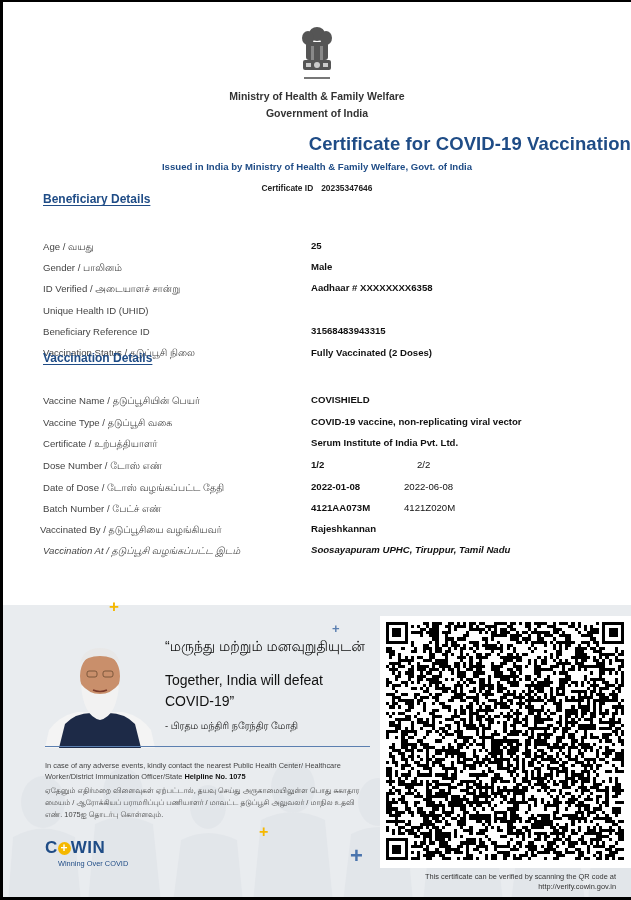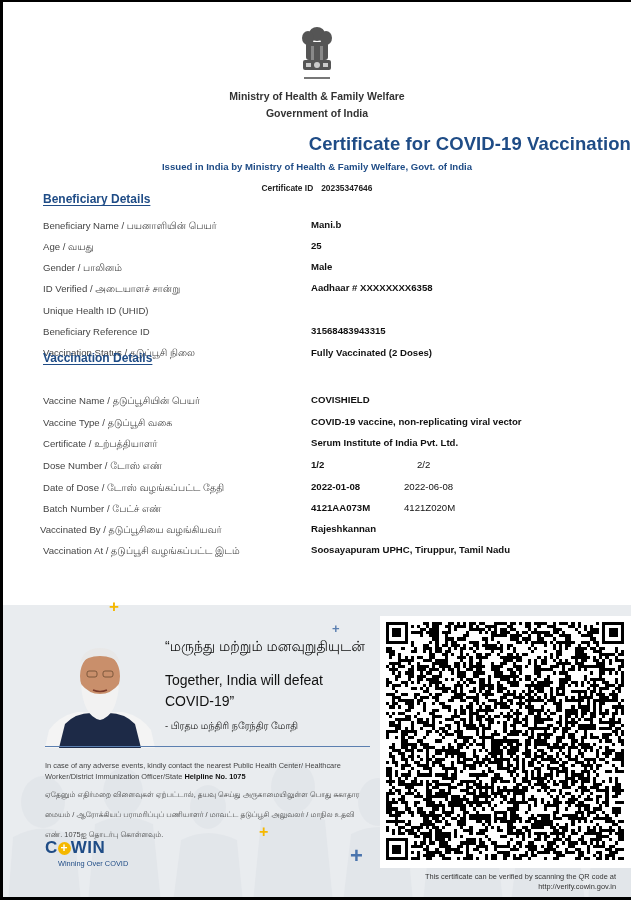--- a/index.html
+++ b/index.html
@@ -30,21 +30,21 @@
   .bottom { position: absolute; left: 0; top: 603px; width: 628px; height: 297px; background: #e9ecef; }
   .silhouettes { position: absolute; left: 0; bottom: 0; width: 628px; height: 140px; opacity: 0.5; }
   .plus { position: absolute; font-weight: bold; line-height: 1; }
   .photo { position: absolute; left: 42px; top: 642px; width: 110px; height: 104px; }
   .quote-ta { position: absolute; left: 162px; top: 636px; font-size: 14px; color: #111; line-height: 16px; width: 200px; }
   .quote-en { position: absolute; left: 162px; top: 668px; font-size: 14px; color: #111; line-height: 21px; width: 200px; }
   .quote-by { position: absolute; left: 162px; top: 718px; font-size: 9.5px; color: #111; }
   .divider { position: absolute; left: 42px; top: 744px; width: 325px; height: 1px; background: #5b7fb0; }
   .notice-en { position: absolute; left: 42px; top: 758px; width: 325px; font-size: 7.4px; line-height: 11px; color: #444; }
   .notice-en b { color: #111; }
-  .notice-ta { position: absolute; left: 42px; top: 783px; width: 325px; font-size: 7.4px; line-height: 20px; color: #444; }
+  .notice-ta { position: absolute; left: 42px; top: 783px; width: 325px; font-size: 7.4px; line-height: 12px; color: #444; }
   .cowin { position: absolute; left: 42px; top: 836px; }
   .cowin-name { font-size: 17px; font-weight: bold; color: #1f4c86; letter-spacing: 0.5px; }
   .cowin-name .o { display: inline-block; width: 13px; height: 13px; border-radius: 50%; background: #f5b800; color: #fff;
                    font-size: 12px; line-height: 13px; text-align: center; vertical-align: 1px; }
   .cowin-tag { font-size: 7.4px; color: #1f4c86; margin-left: 13px; margin-top: 1px; }
 
   .qr-box { position: absolute; left: 377px; top: 614px; width: 252px; height: 252px; background: #fff; }
   .qr { position: absolute; left: 6px; top: 6px; width: 238px; height: 238px; }
   .verify { position: absolute; right: 15px; top: 870px; width: 240px; text-align: right; font-size: 7.4px; line-height: 10px; color: #333; }
 </style>
@@ -73,24 +73,20 @@
     <div class="ministry">Government of India</div>
     <div class="title">Certificate for COVID-19 Vaccination</div>
     <div class="subtitle">Issued in India by Ministry of Health &amp; Family Welfare, Govt. of India</div>
     <div class="certid">
       <span>Certificate ID</span><span class="num">20235347646</span>
     </div>
   </div>
 
   <div class="section-title" style="top:190px;">Beneficiary Details</div>
 
-  <div class="row" style="top:218px;">
-    <span class="lbl">Beneficiary Name / பயனாளியின் பெயர்</span>
-    <span class="val" style="top:-1px;">Mani.b</span>
-  </div>
   <div class="row" style="top:239px;">
     <span class="lbl">Age / வயது</span>
     <span class="val" style="top:-1px;">25</span>
   </div>
   <div class="row" style="top:260px;">
     <span class="lbl">Gender / பாலினம்</span>
     <span class="val" style="top:-1px;">Male</span>
   </div>
   <div class="row" style="top:281px;">
     <span class="lbl">ID Verified / அடையாளச் சான்று</span>
@@ -135,21 +131,21 @@
   </div>
   <div class="row" style="top:501px;">
     <span class="lbl">Batch Number / பேட்ச் எண்</span>
     <span class="val" style="top:-1px;">4121AA073M</span>
     <span class="val2" style="top:-1px; left:361px;">4121Z020M</span>
   </div>
   <div class="row" style="top:522px;">
     <span class="lbl" style="left:-3px;">Vaccinated By /   தடுப்பூசியை வழங்கியவர்</span>
     <span class="val" style="top:-1px;">Rajeshkannan</span>
   </div>
-  <div class="row" style="top:543px;">
+  <div class="row" style="top:543px;font-style:italic;">
     <span class="lbl">Vaccination At / தடுப்பூசி வழங்கப்பட்ட இடம்</span>
     <span class="val" style="top:-1px;">Soosayapuram UPHC, Tiruppur, Tamil Nadu</span>
   </div>
 
   <div class="bottom">
     <svg class="silhouettes" viewBox="0 0 628 140" preserveAspectRatio="none">
       <g fill="#dde1e6">
         <ellipse cx="40" cy="40" rx="22" ry="26"></ellipse>
           <path d="M5 140 L10 75 Q40 58 72 75 L78 140 Z"></path>
         <ellipse cx="120" cy="30" rx="20" ry="24"></ellipse>

